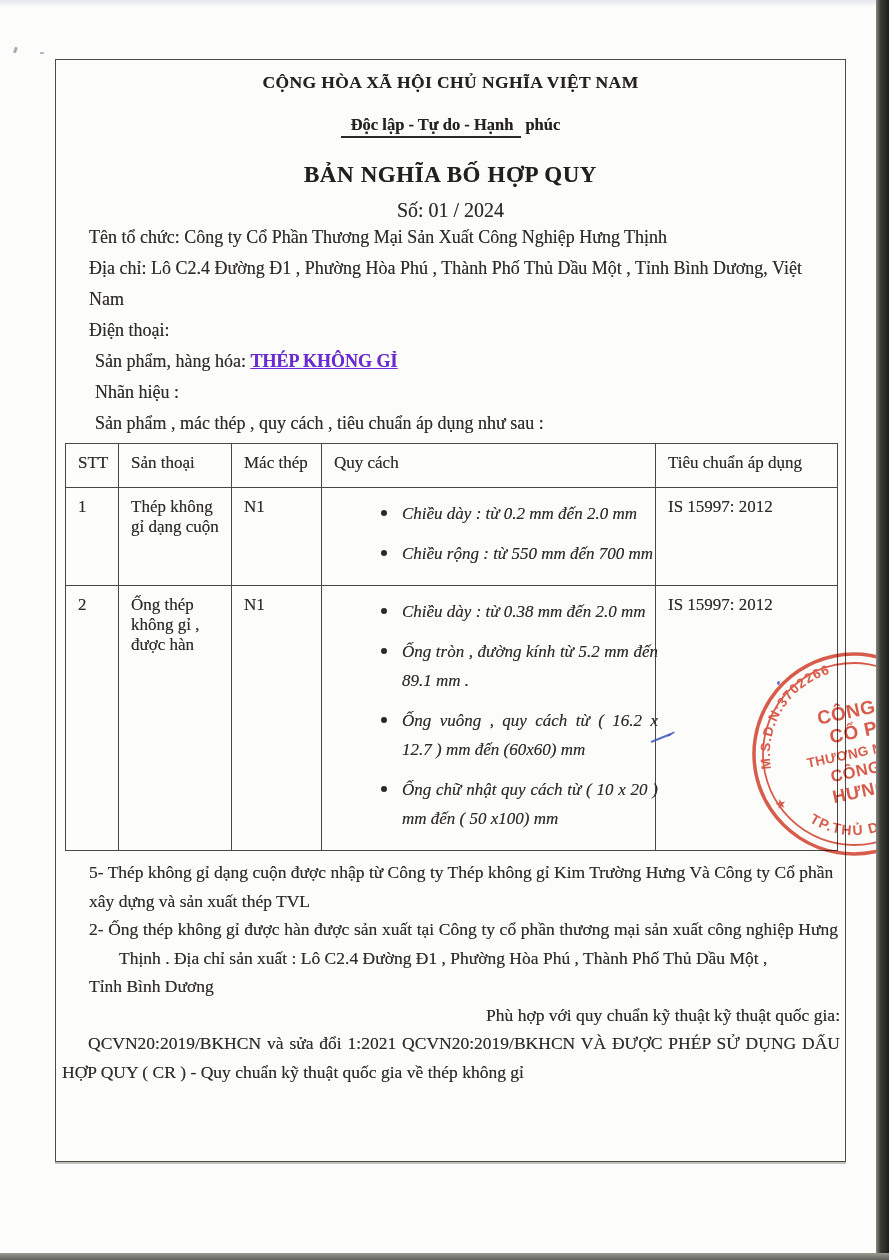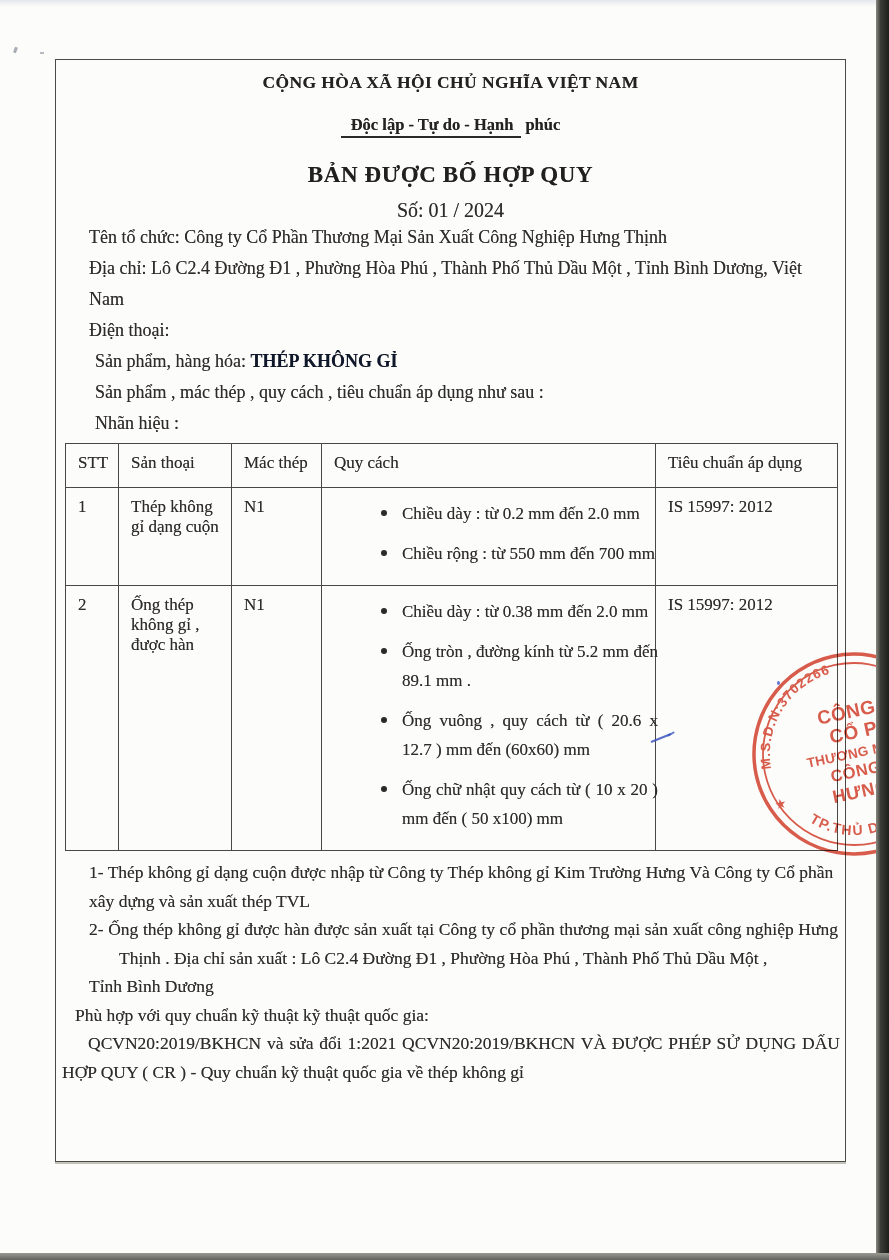--- a/index.html
+++ b/index.html
@@ -38,83 +38,83 @@
   .motto-u{border-bottom:2px solid #2b2926;padding:0 8px 2px 10px;}
   .motto-t{margin-left:4px;}
   .title{margin-top:27px;font-size:23px;font-weight:bold;letter-spacing:.6px;color:#21201e;}
   .num{margin-top:11px;font-size:20px;}
 
   
   .info{position:absolute;left:33px;top:162px;width:752px;font-size:18px;line-height:31px;}
   .info p{margin:0;}
   .info p.addr{width:738px;}
   .info p.ind{margin-left:6px;}
-  .info b{font-weight:bold;color:#0f172a;}
+  .info b{font-weight:bold;color:#6d28d9;text-decoration:underline;}
 
   
   table.spec{
     position:absolute;left:9px;top:383px;width:772px;
     border-collapse:collapse;table-layout:fixed;
     font-size:17px;color:#2e2c29;
   }
   table.spec th,table.spec td{
     border:1px solid #4b4843;vertical-align:top;font-weight:normal;
     padding:9px 10px 6px 12px;text-align:left;
   }
   table.spec thead tr{height:44px;}
   tr.r1{height:91px;}
   tr.r2{height:242px;}
   th.h-stt,td.c-stt{text-align:center;padding-left:4px;padding-right:4px;}
   td.c-sp{text-align:justify;padding-right:6px;}
   td.c-mt{text-align:center;}
   td.c-qc{padding:8px 10px 6px 0;}
   td.c-qc ul{margin:2px 0 0 42px;padding:0;list-style:none;}
   td.c-qc li{position:relative;padding-left:26px;margin-bottom:11px;
-    text-align:justify;line-height:29px;width:256px;}
+    text-align:justify;line-height:29px;width:256px;font-style:italic;}
   td.c-qc li::before{content:'';position:absolute;left:5px;top:11px;width:6px;height:6px;
     border-radius:50%;background:#2b2925;}
   td.c-tc{padding-top:10px;}
 
   
   .notes{position:absolute;left:6px;top:798px;width:778px;font-size:17.5px;line-height:28.5px;}
   .notes p{margin:0;}
   .notes .n1{margin-left:27px;}
   .notes .n2{margin-left:57px;text-indent:-30px;text-align:justify;margin-right:2px;}
   .notes .prov{margin-left:27px;}
-  .notes .conf{margin-left:13px;}
+  .notes .conf{margin-left:22px;text-align:right;}
   .notes .std{margin-left:0;text-indent:26px;text-align:justify;}
 
   
   svg.stamp{position:absolute;left:744px;top:644px;z-index:5;
     transform:rotate(-12deg);mix-blend-mode:multiply;opacity:.93;}
   svg.stamp text{font-family:"Liberation Sans","DejaVu Sans",sans-serif;font-weight:bold;}
 </style>
 </head>
 <body>
 
 <div class="page">
 
   <div class="top-fade"></div>
 
   <div class="frame body-text">
 
     <div class="hdr">
       <div class="nat">CỘNG HÒA XÃ HỘI CHỦ NGHĨA VIỆT NAM</div>
       <div class="motto"><span class="motto-u">Độc lập - Tự do - Hạnh</span><span class="motto-t">phúc</span></div>
-      <div class="title">BẢN ĐƯỢC BỐ HỢP QUY</div>
+      <div class="title">BẢN NGHĨA BỐ HỢP QUY</div>
       <div class="num">Số: 01 / 2024</div>
     </div>
 
     <div class="info">
       <p>Tên tổ chức: Công ty Cổ Phần Thương Mại Sản Xuất Công Nghiệp Hưng Thịnh</p>
       <p class="addr">Địa chỉ: Lô C2.4 Đường Đ1 , Phường Hòa Phú , Thành Phố Thủ Dầu Một , Tỉnh Bình Dương, Việt Nam</p>
       <p>Điện thoại:</p>
       <p class="ind"><span>Sản phẩm, hàng hóa: </span><b>THÉP KHÔNG GỈ</b></p>
+      <p class="ind">Nhãn hiệu :</p>
       <p class="ind">Sản phẩm , mác thép , quy cách , tiêu chuẩn áp dụng như sau :</p>
-      <p class="ind">Nhãn hiệu :</p>
     </div>
 
     <table class="spec">
       <colgroup>
         <col style="width:53px">
           <col style="width:113px">
           <col style="width:90px">
           <col style="width:334px">
           <col style="width:182px">
       </colgroup>
@@ -141,31 +141,31 @@
           <td class="c-tc">IS 15997: 2012</td>
         </tr>
         <tr class="r2">
           <td class="c-stt">2</td>
           <td class="c-sp">Ống thép không gỉ , được hàn</td>
           <td class="c-mt">N1</td>
           <td class="c-qc">
             <ul>
               <li>Chiều dày : từ 0.38 mm đến 2.0 mm</li>
               <li>Ống tròn , đường kính từ 5.2 mm đến 89.1 mm .</li>
-              <li>Ống vuông , quy cách từ ( 20.6 x 12.7 ) mm đến (60x60) mm</li>
+              <li>Ống vuông , quy cách từ ( 16.2 x 12.7 ) mm đến (60x60) mm</li>
               <li>Ống chữ nhật quy cách từ ( 10 x 20 ) mm đến ( 50 x100) mm</li>
             </ul>
           </td>
           <td class="c-tc">IS 15997: 2012</td>
         </tr>
       </tbody>
     </table>
 
     <div class="notes">
-      <p class="n1">1- Thép không gỉ dạng cuộn được nhập từ Công ty Thép không gỉ Kim Trường Hưng Và Công ty Cổ phần xây dựng và sản xuất thép TVL</p>
+      <p class="n1">5- Thép không gỉ dạng cuộn được nhập từ Công ty Thép không gỉ Kim Trường Hưng Và Công ty Cổ phần xây dựng và sản xuất thép TVL</p>
       <p class="n2">2- Ống thép không gỉ được hàn được sản xuất tại Công ty cổ phần thương mại sản xuất công nghiệp Hưng Thịnh . Địa chỉ sản xuất : Lô C2.4 Đường Đ1 , Phường Hòa Phú , Thành Phố Thủ Dầu Một ,</p>
       <p class="prov">Tỉnh Bình Dương</p>
       <p class="conf">Phù hợp với quy chuẩn kỹ thuật kỹ thuật quốc gia:</p>
       <p class="std">QCVN20:2019/BKHCN và sửa đổi 1:2021 QCVN20:2019/BKHCN VÀ ĐƯỢC PHÉP SỬ DỤNG DẤU HỢP QUY ( CR ) -  Quy chuẩn kỹ thuật quốc gia về thép không gỉ</p>
     </div>
 
   </div>
 
   <svg class="stamp" width="220" height="220" viewBox="0 0 220 220">
     <defs>

